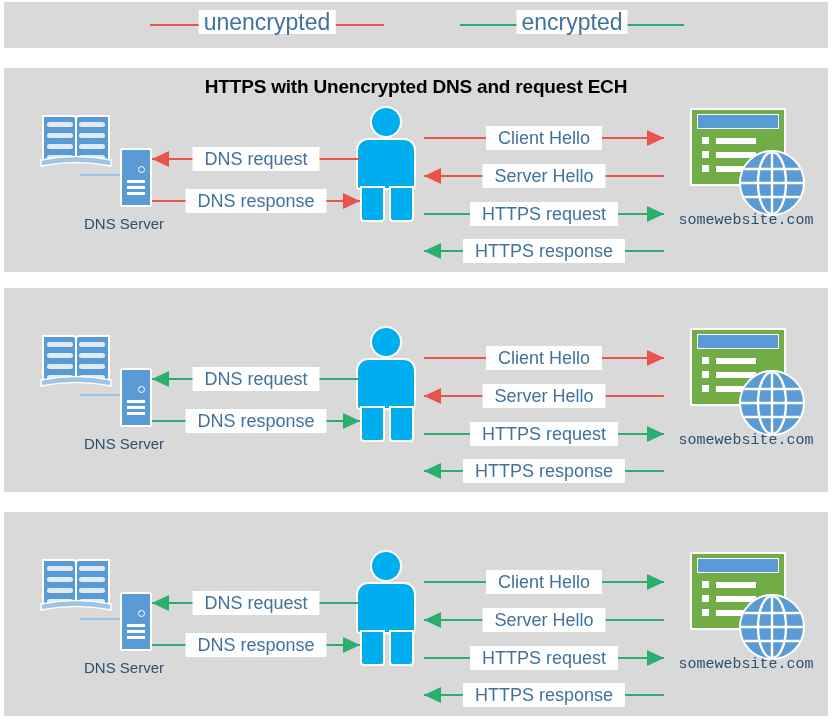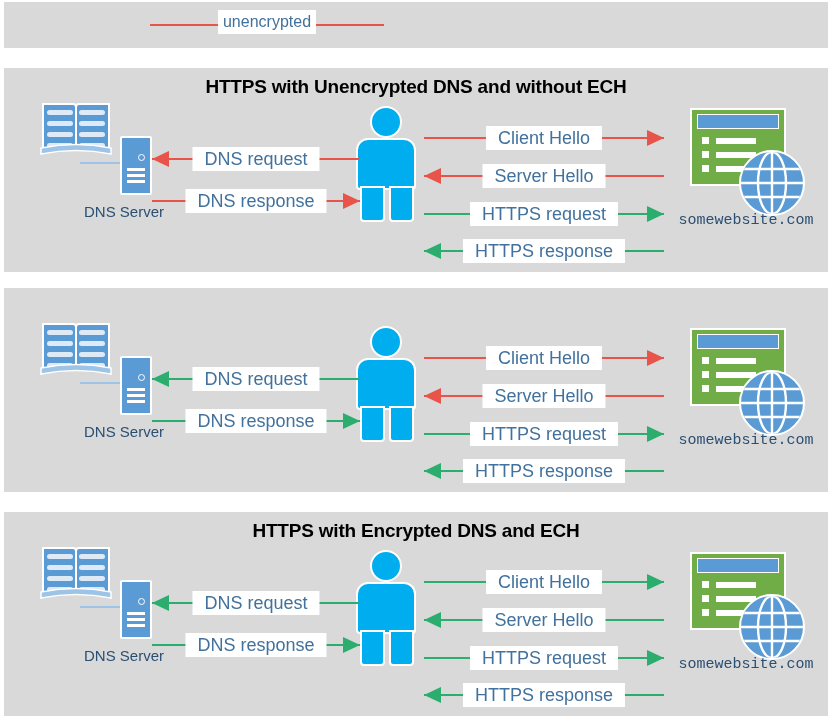--- a/index.html
+++ b/index.html
@@ -15,42 +15,42 @@
   #panel-2{top:288px;height:204px;}
   #panel-3{top:512px;height:204px;}
 
   
   .legend-item{position:absolute;top:0;height:46px;}
   .legend-line{
     position:absolute;top:22px;height:2px;width:100%;left:0;
   }
   .legend-text{
     position:absolute;top:8px;left:50%;transform:translateX(-50%);
-    background:#ffffff;color:#41719c;font-size:16px;line-height:22px;
+    background:#ffffff;color:#41719c;font-size:23px;line-height:22px;
     padding:1px 5px;white-space:nowrap;
   }
   #legend-unencrypted{left:146px;width:234px;}
   #legend-encrypted{left:456px;width:224px;}
 
   
   .panel-title{
     position:absolute;top:8px;left:0;width:100%;text-align:center;
     font-size:19px;font-weight:bold;color:#000000;letter-spacing:-0.2px;
     white-space:nowrap;
   }
 
   
   .actor{position:absolute;}
   .actor-label{
     position:absolute;left:50%;transform:translateX(-50%);
     color:#2a4f72;font-size:15px;white-space:nowrap;
   }
 
   
-  .dns-group{left:18px;top:30px;width:150px;height:125px;}
+  .dns-group{left:18px;top:42px;width:150px;height:125px;}
   .dns-label{top:105px;left:62px;transform:none;}
   .book{position:absolute;left:18px;top:2px;width:72px;height:62px;}
   .tower{
     position:absolute;left:98px;top:38px;width:28px;height:55px;
     background:#5b9bd5;border:2px solid #ffffff;border-radius:2px;
   }
   .tower-dot{
     position:absolute;right:5px;top:16px;width:5px;height:5px;
     border:1.5px solid #ffffff;border-radius:50%;
   }
@@ -119,24 +119,28 @@
   }
 </style>
 </head>
 <body>
 
 <div class="panel" id="legend-panel">
   <div class="legend-item" id="legend-unencrypted">
     <div class="legend-line" style="background: rgb(232, 84, 74);"></div>
     <div class="legend-text">unencrypted</div>
   </div>
+  <div class="legend-item" id="legend-encrypted">
+    <div class="legend-line" style="background: rgb(43, 173, 110);"></div>
+    <div class="legend-text">encrypted</div>
+  </div>
 </div>
 
 <div class="panel" id="panel-1">
-    <div class="panel-title">HTTPS with Unencrypted DNS and without ECH</div>
+    <div class="panel-title">HTTPS with Unencrypted DNS and request ECH</div>
     <div class="actor dns-group">
       <div class="book"><svg width="72" height="62" viewBox="0 0 72 62">
           <path d="M3 4 h30 q3 0 3 3 v44 q0 -3 -3 -3 H3 Z" fill="#5b9bd5" stroke="#ffffff" stroke-width="2"></path>
           <path d="M69 4 H39 q-3 0 -3 3 v44 q0 -3 3 -3 h30 Z" fill="#5b9bd5" stroke="#ffffff" stroke-width="2"></path>
           <rect x="7" y="10" width="26" height="5" rx="2.5" fill="#deebf7"></rect>
           <rect x="7" y="21" width="26" height="5" rx="2.5" fill="#deebf7"></rect>
           <rect x="7" y="32" width="26" height="5" rx="2.5" fill="#deebf7"></rect>
           <rect x="7" y="43" width="26" height="5" rx="2.5" fill="#deebf7"></rect>
           <rect x="39" y="10" width="26" height="5" rx="2.5" fill="#deebf7"></rect>
           <rect x="39" y="21" width="26" height="5" rx="2.5" fill="#deebf7"></rect>
@@ -311,21 +315,20 @@
       <div class="arrow right"></div>
       <div class="msg-text center">HTTPS request</div>
     </div>
     <div class="msg" style="color: rgb(43, 173, 110); left: 420px; width: 240px; top: 170px;">
       <div class="msg-line" style="background: rgb(43, 173, 110);"></div>
       <div class="arrow left"></div>
       <div class="msg-text center">HTTPS response</div>
     </div>
   </div>
 <div class="panel" id="panel-3">
-    <div class="panel-title">HTTPS with Encrypted DNS and ECH</div>
     <div class="actor dns-group">
       <div class="book"><svg width="72" height="62" viewBox="0 0 72 62">
           <path d="M3 4 h30 q3 0 3 3 v44 q0 -3 -3 -3 H3 Z" fill="#5b9bd5" stroke="#ffffff" stroke-width="2"></path>
           <path d="M69 4 H39 q-3 0 -3 3 v44 q0 -3 3 -3 h30 Z" fill="#5b9bd5" stroke="#ffffff" stroke-width="2"></path>
           <rect x="7" y="10" width="26" height="5" rx="2.5" fill="#deebf7"></rect>
           <rect x="7" y="21" width="26" height="5" rx="2.5" fill="#deebf7"></rect>
           <rect x="7" y="32" width="26" height="5" rx="2.5" fill="#deebf7"></rect>
           <rect x="7" y="43" width="26" height="5" rx="2.5" fill="#deebf7"></rect>
           <rect x="39" y="10" width="26" height="5" rx="2.5" fill="#deebf7"></rect>
           <rect x="39" y="21" width="26" height="5" rx="2.5" fill="#deebf7"></rect>

